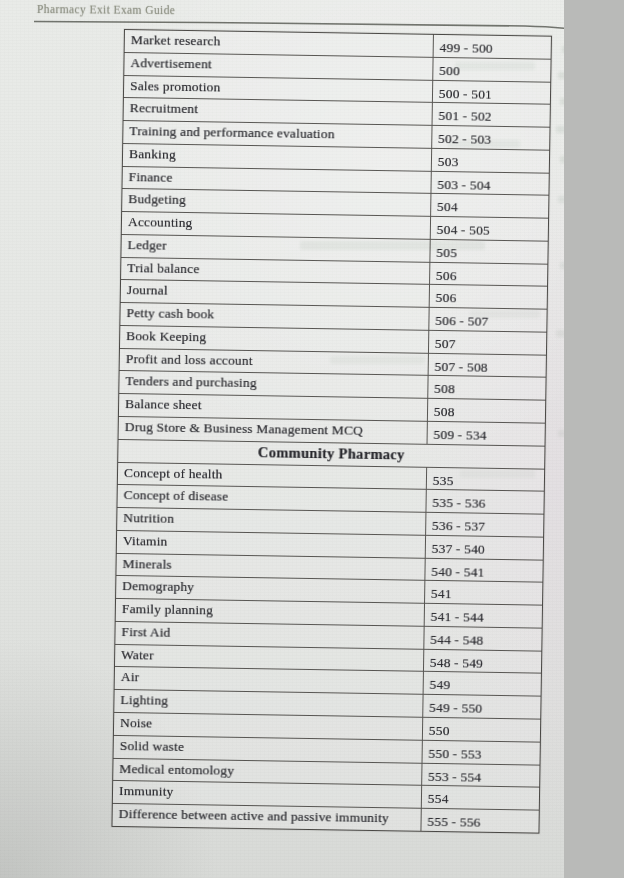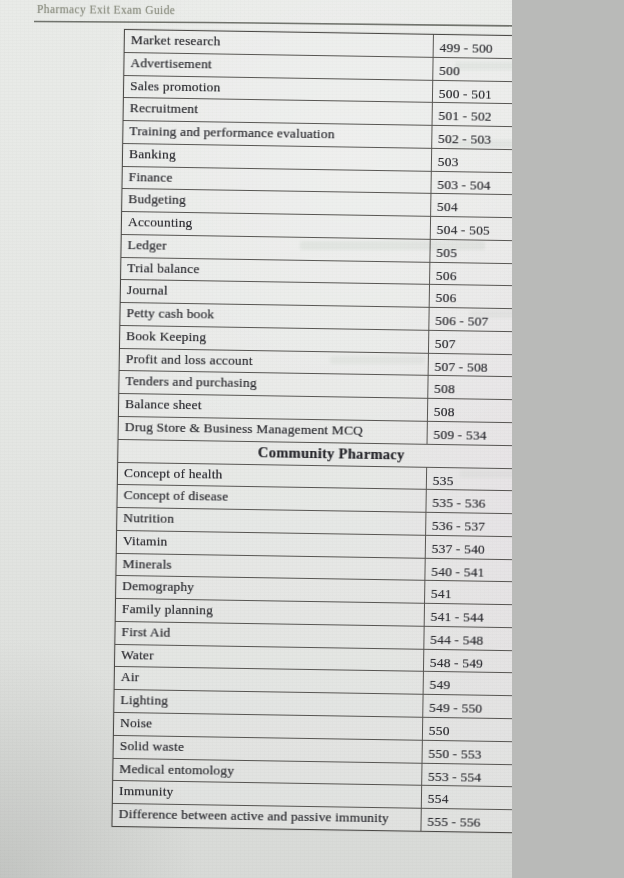--- a/index.html
+++ b/index.html
@@ -1,17 +1,17 @@
 <!DOCTYPE html>
 <html><head>
 <meta charset="utf-8">
 <style>
   html,body{margin:0;padding:0;background:#b9bab8;}
   .photo{
-    position:relative;width:512px;height:878px;overflow:hidden;
+    position:relative;width:564px;height:878px;overflow:hidden;
     background:
       radial-gradient(90% 60% at 68% 18%, rgba(255,255,255,0.30), rgba(255,255,255,0) 60%),
       radial-gradient(70% 50% at 0% 100%, rgba(95,98,95,0.18), rgba(95,98,95,0) 55%),
       radial-gradient(45% 70% at 100% 55%, rgba(226,210,224,0.35), rgba(226,210,224,0) 60%),
       linear-gradient(180deg,#e8eae7 0%,#e4e6e3 45%,#dddfdc 80%,#d7d9d6 100%);
     font-family:"Liberation Serif","DejaVu Serif",serif;
   }
   
   .grain{position:absolute;inset:0;pointer-events:none;opacity:.5;
     background:

